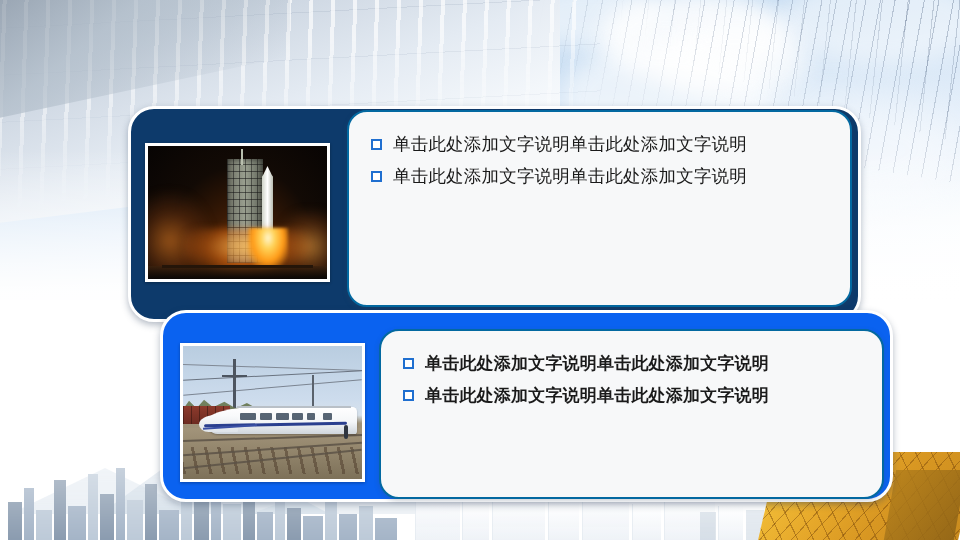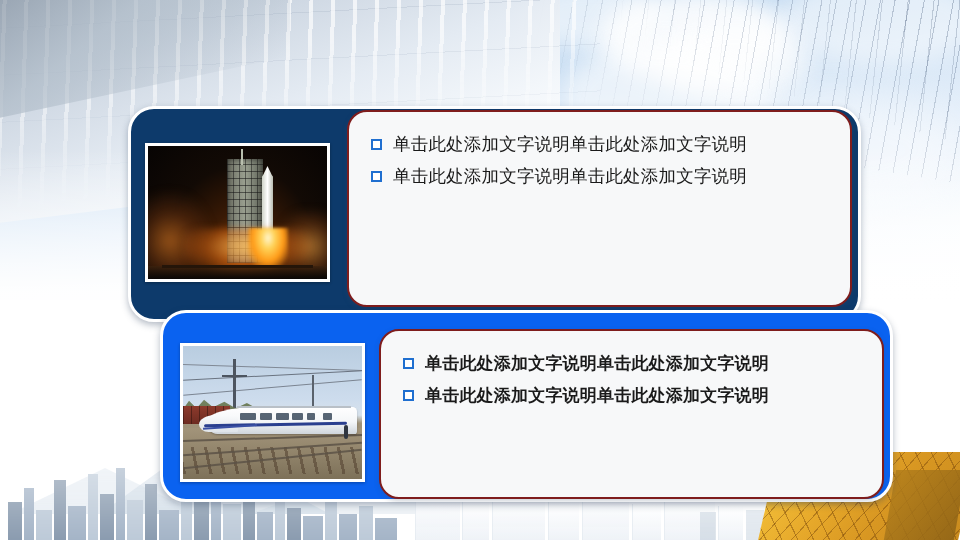--- a/index.html
+++ b/index.html
@@ -146,21 +146,21 @@
     border-radius:26px;
     border:3px solid #ffffff;
     box-shadow:0 3px 7px rgba(40,60,90,.35);
   }
 
   
   .panel{
     position:absolute;box-sizing:border-box;
     background:#f7f8f9;
     border-radius:20px;
-    border:2px solid #7f1d1d;
+    border:2px solid #0369a1;
     box-shadow:0 2px 5px rgba(50,70,100,.25);
   }
   .panel-top{left:347px;top:110px;width:505px;height:197px;}
   .panel-bottom{left:379px;top:329px;width:505px;height:170px;}
 
   .bullets{padding:20px 16px 0 22px;}
   .bullet-row{display:flex;align-items:flex-start;margin-bottom:7px;}
   .bullet-mark{
     flex:0 0 auto;width:11px;height:11px;box-sizing:border-box;
     border:2.5px solid #1f6fd0;background:#ffffff;

